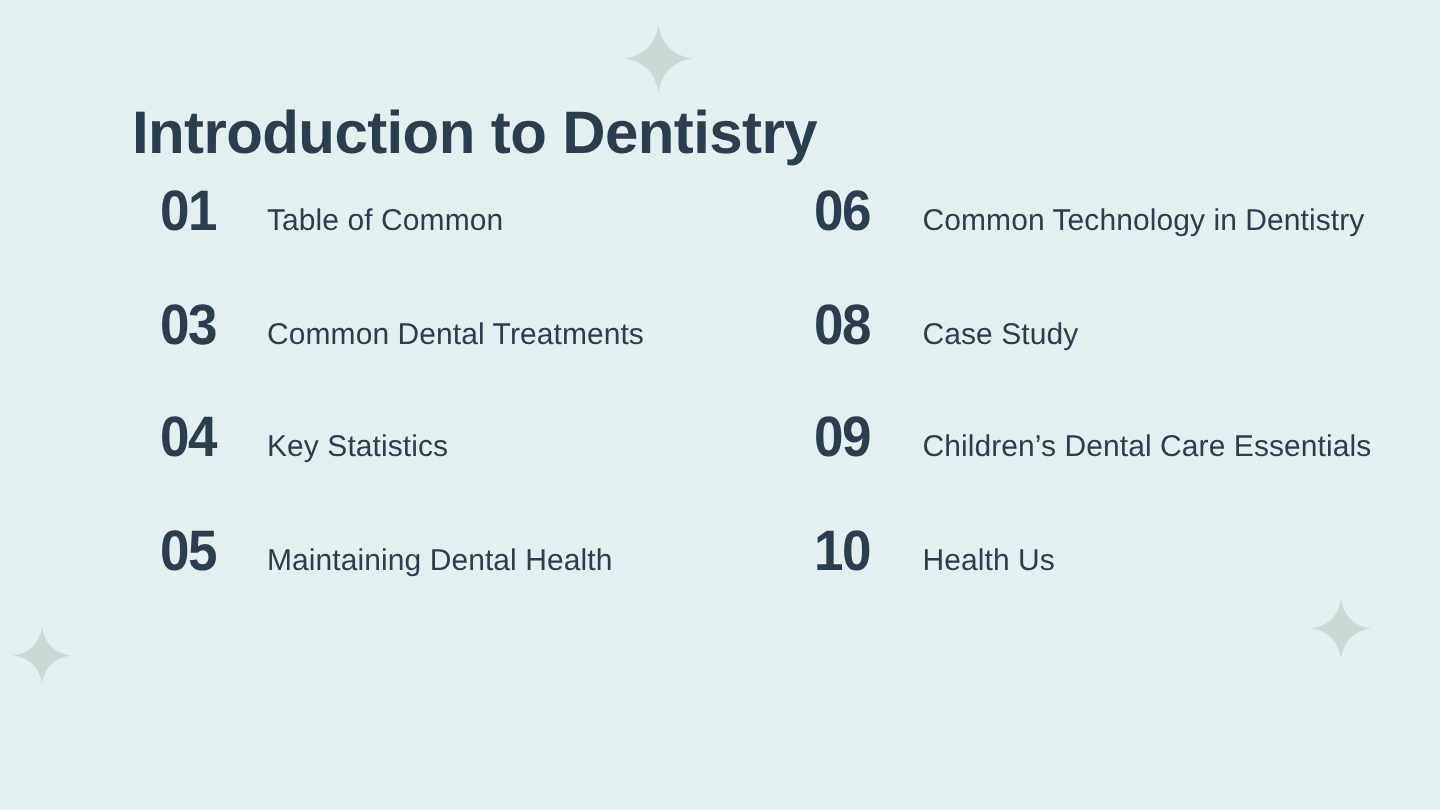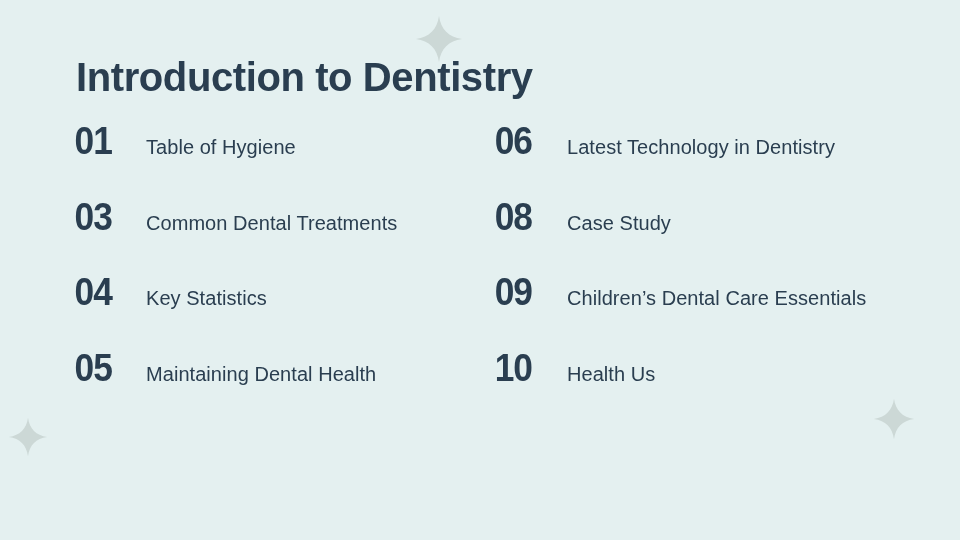--- a/index.html
+++ b/index.html
@@ -26,41 +26,42 @@
     position: absolute;
     display: block;
     pointer-events: none;
   }
 
   
   #page-title {
     position: absolute;
     left: 72px;
     top: 50px;
-    margin: 4px;
+    margin: 16px;
     font-size: 40px;
     line-height: 46px;
     font-weight: 700;
     letter-spacing: -0.4px;
     color: #2a3e50;
     white-space: nowrap;
   }
 
   
   .toc-col {
     position: absolute;
     top: 122px;
   }
   #toc-col-left  { left: 72px;  width: 420px; }
-  #toc-col-right { left: 492px; width: 430px; }
+  #toc-col-right { left: 508px; width: 430px; }
 
   .toc-item {
     display: flex;
     align-items: baseline;
     height: 75.5px;
+    margin-left: 32px;
   }
   .toc-num {
     flex: 0 0 auto;
     font-size: 38px;
     line-height: 38px;
     font-weight: 700;
     color: #2a3e50;
     letter-spacing: -1px;
     font-family: "Liberation Sans Narrow", "Liberation Sans", sans-serif;
     transform: scaleX(0.93);
@@ -94,40 +95,40 @@
       <svg class="sparkle" viewBox="0 0 100 100" width="42" height="42" style="left: 873px; top: 398px; opacity: 1;">
         <path d="M50 2 C54 30 70 46 98 50 C70 54 54 70 50 98 C46 70 30 54 2 50 C30 46 46 30 50 2 Z" fill="#ccd8d6"></path>
       </svg>
     </div>
 
   <h1 id="page-title">Introduction to Dentistry</h1>
 
   <div class="toc-col" id="toc-col-left">
     <div class="toc-item">
       <span class="toc-num">01</span>
-      <span class="toc-label">Table of Hygiene</span>
+      <span class="toc-label">Table of Common</span>
     </div>
     <div class="toc-item">
       <span class="toc-num">03</span>
       <span class="toc-label">Common Dental Treatments</span>
     </div>
     <div class="toc-item">
       <span class="toc-num">04</span>
       <span class="toc-label">Key Statistics</span>
     </div>
     <div class="toc-item">
       <span class="toc-num">05</span>
       <span class="toc-label">Maintaining Dental Health</span>
     </div>
   </div>
 
   <div class="toc-col" id="toc-col-right">
     <div class="toc-item">
       <span class="toc-num">06</span>
-      <span class="toc-label">Latest Technology in Dentistry</span>
+      <span class="toc-label">Common Technology in Dentistry</span>
     </div>
     <div class="toc-item">
       <span class="toc-num">08</span>
       <span class="toc-label">Case Study</span>
     </div>
     <div class="toc-item">
       <span class="toc-num">09</span>
       <span class="toc-label">Children’s Dental Care Essentials</span>
     </div>
     <div class="toc-item">

